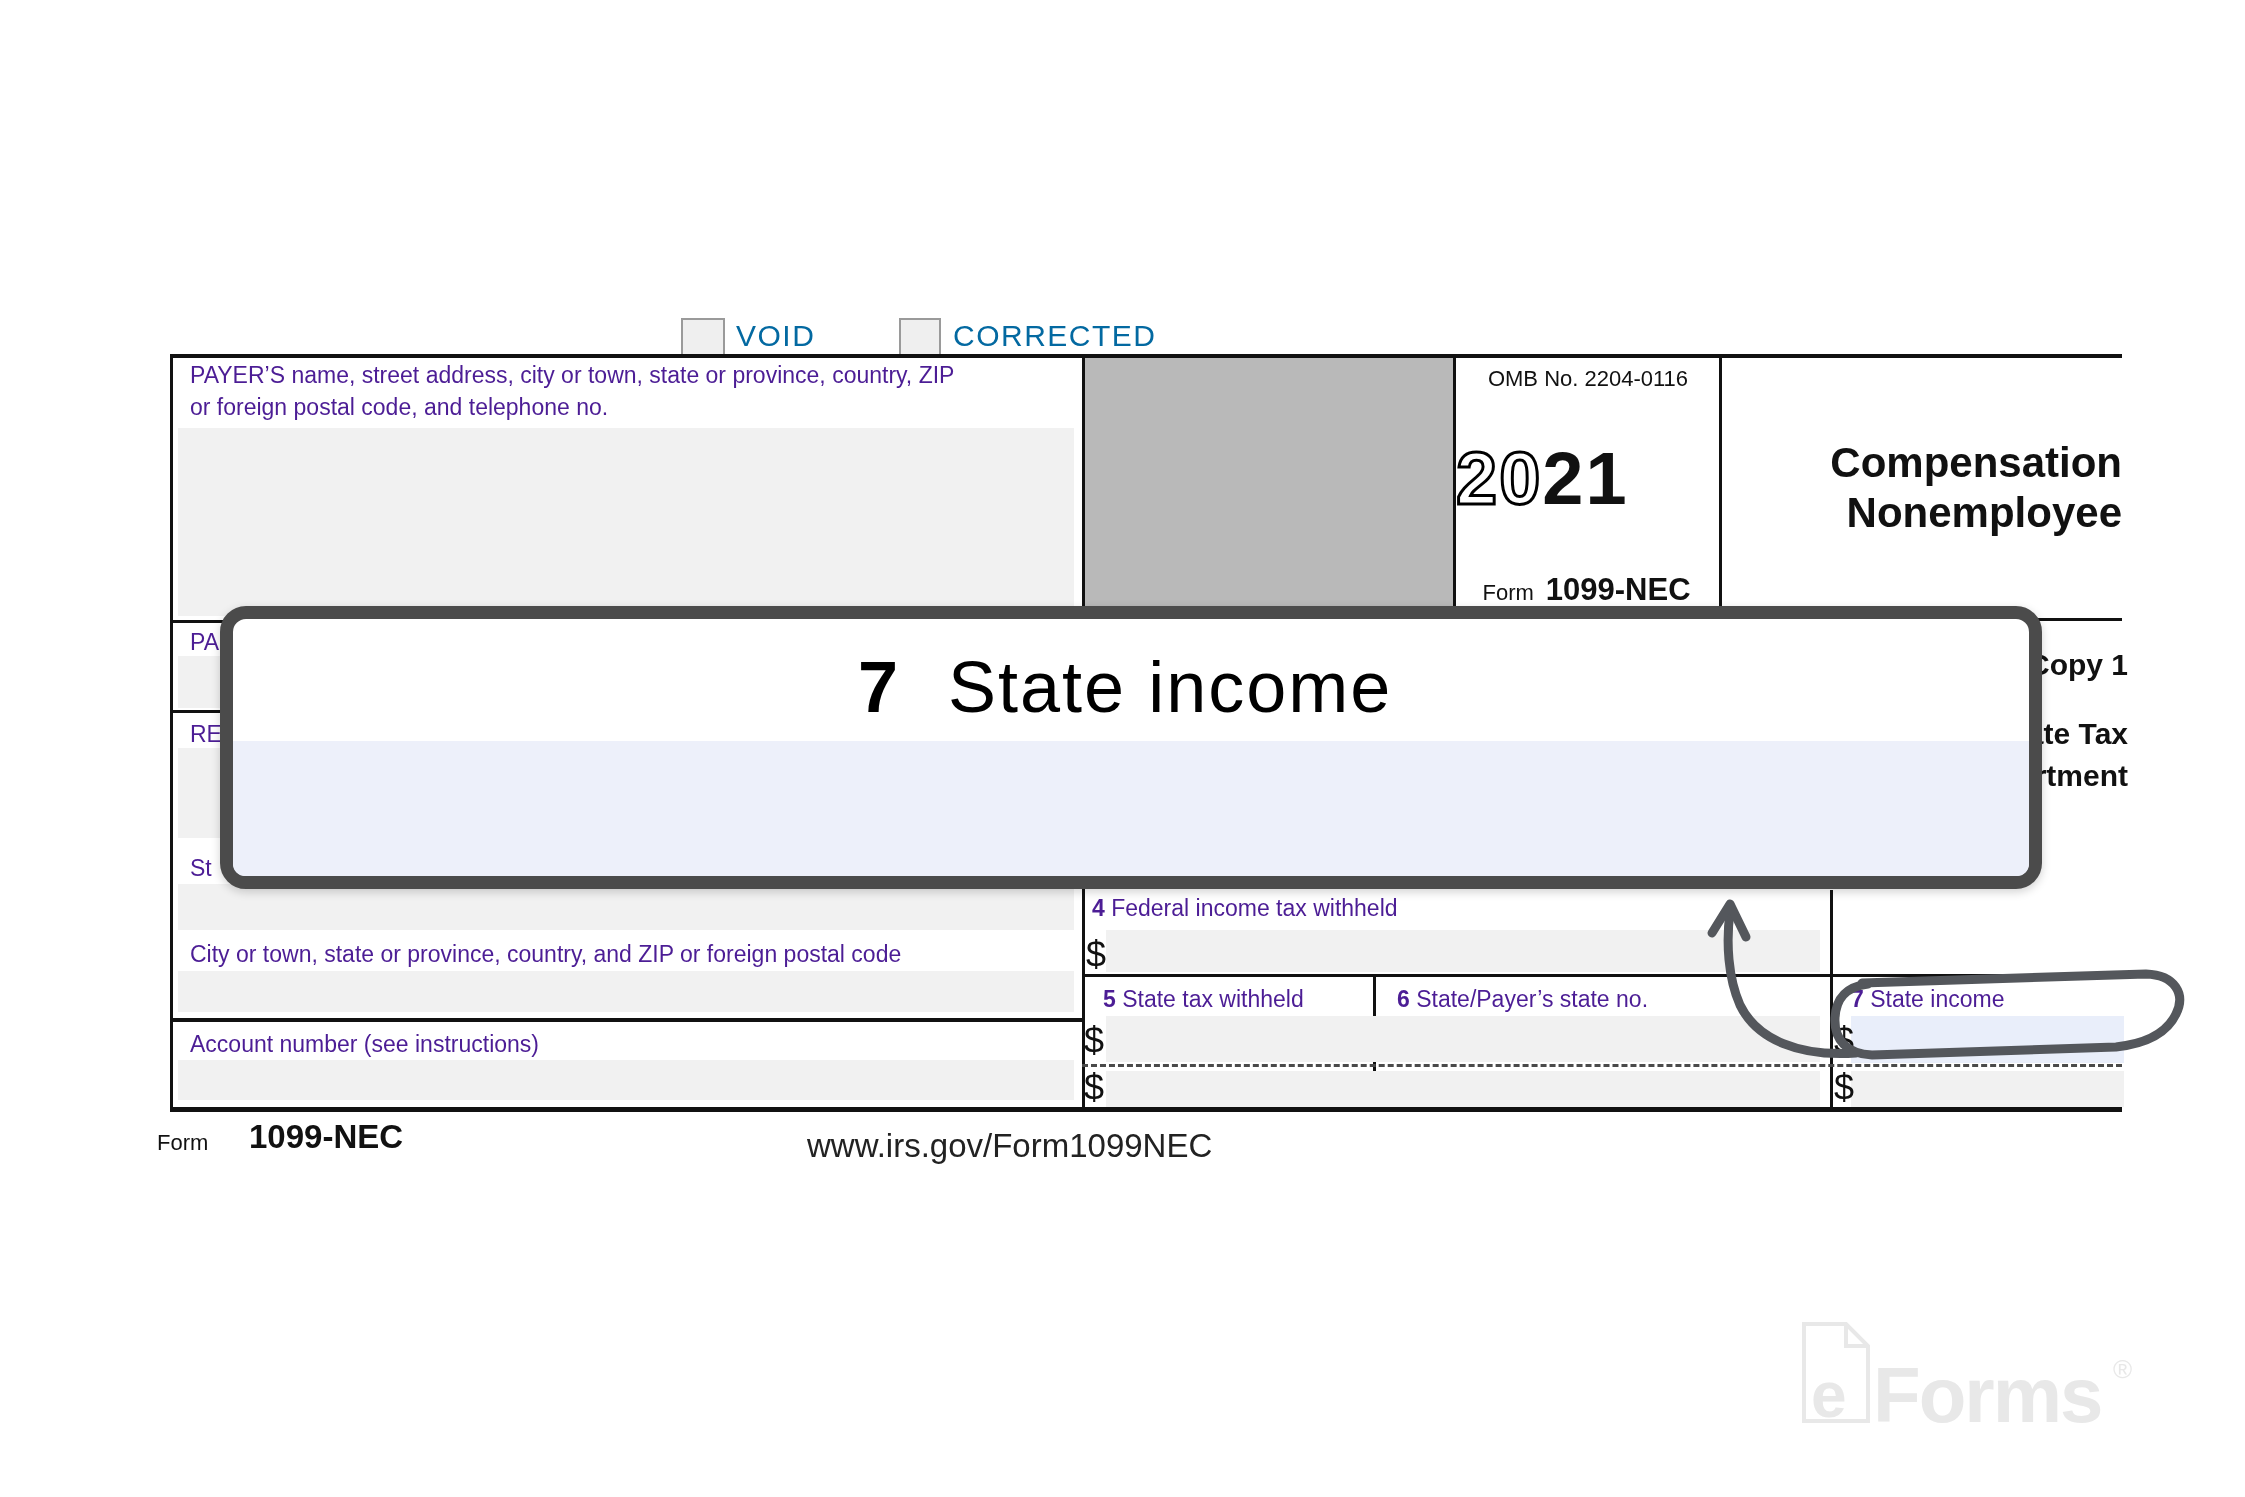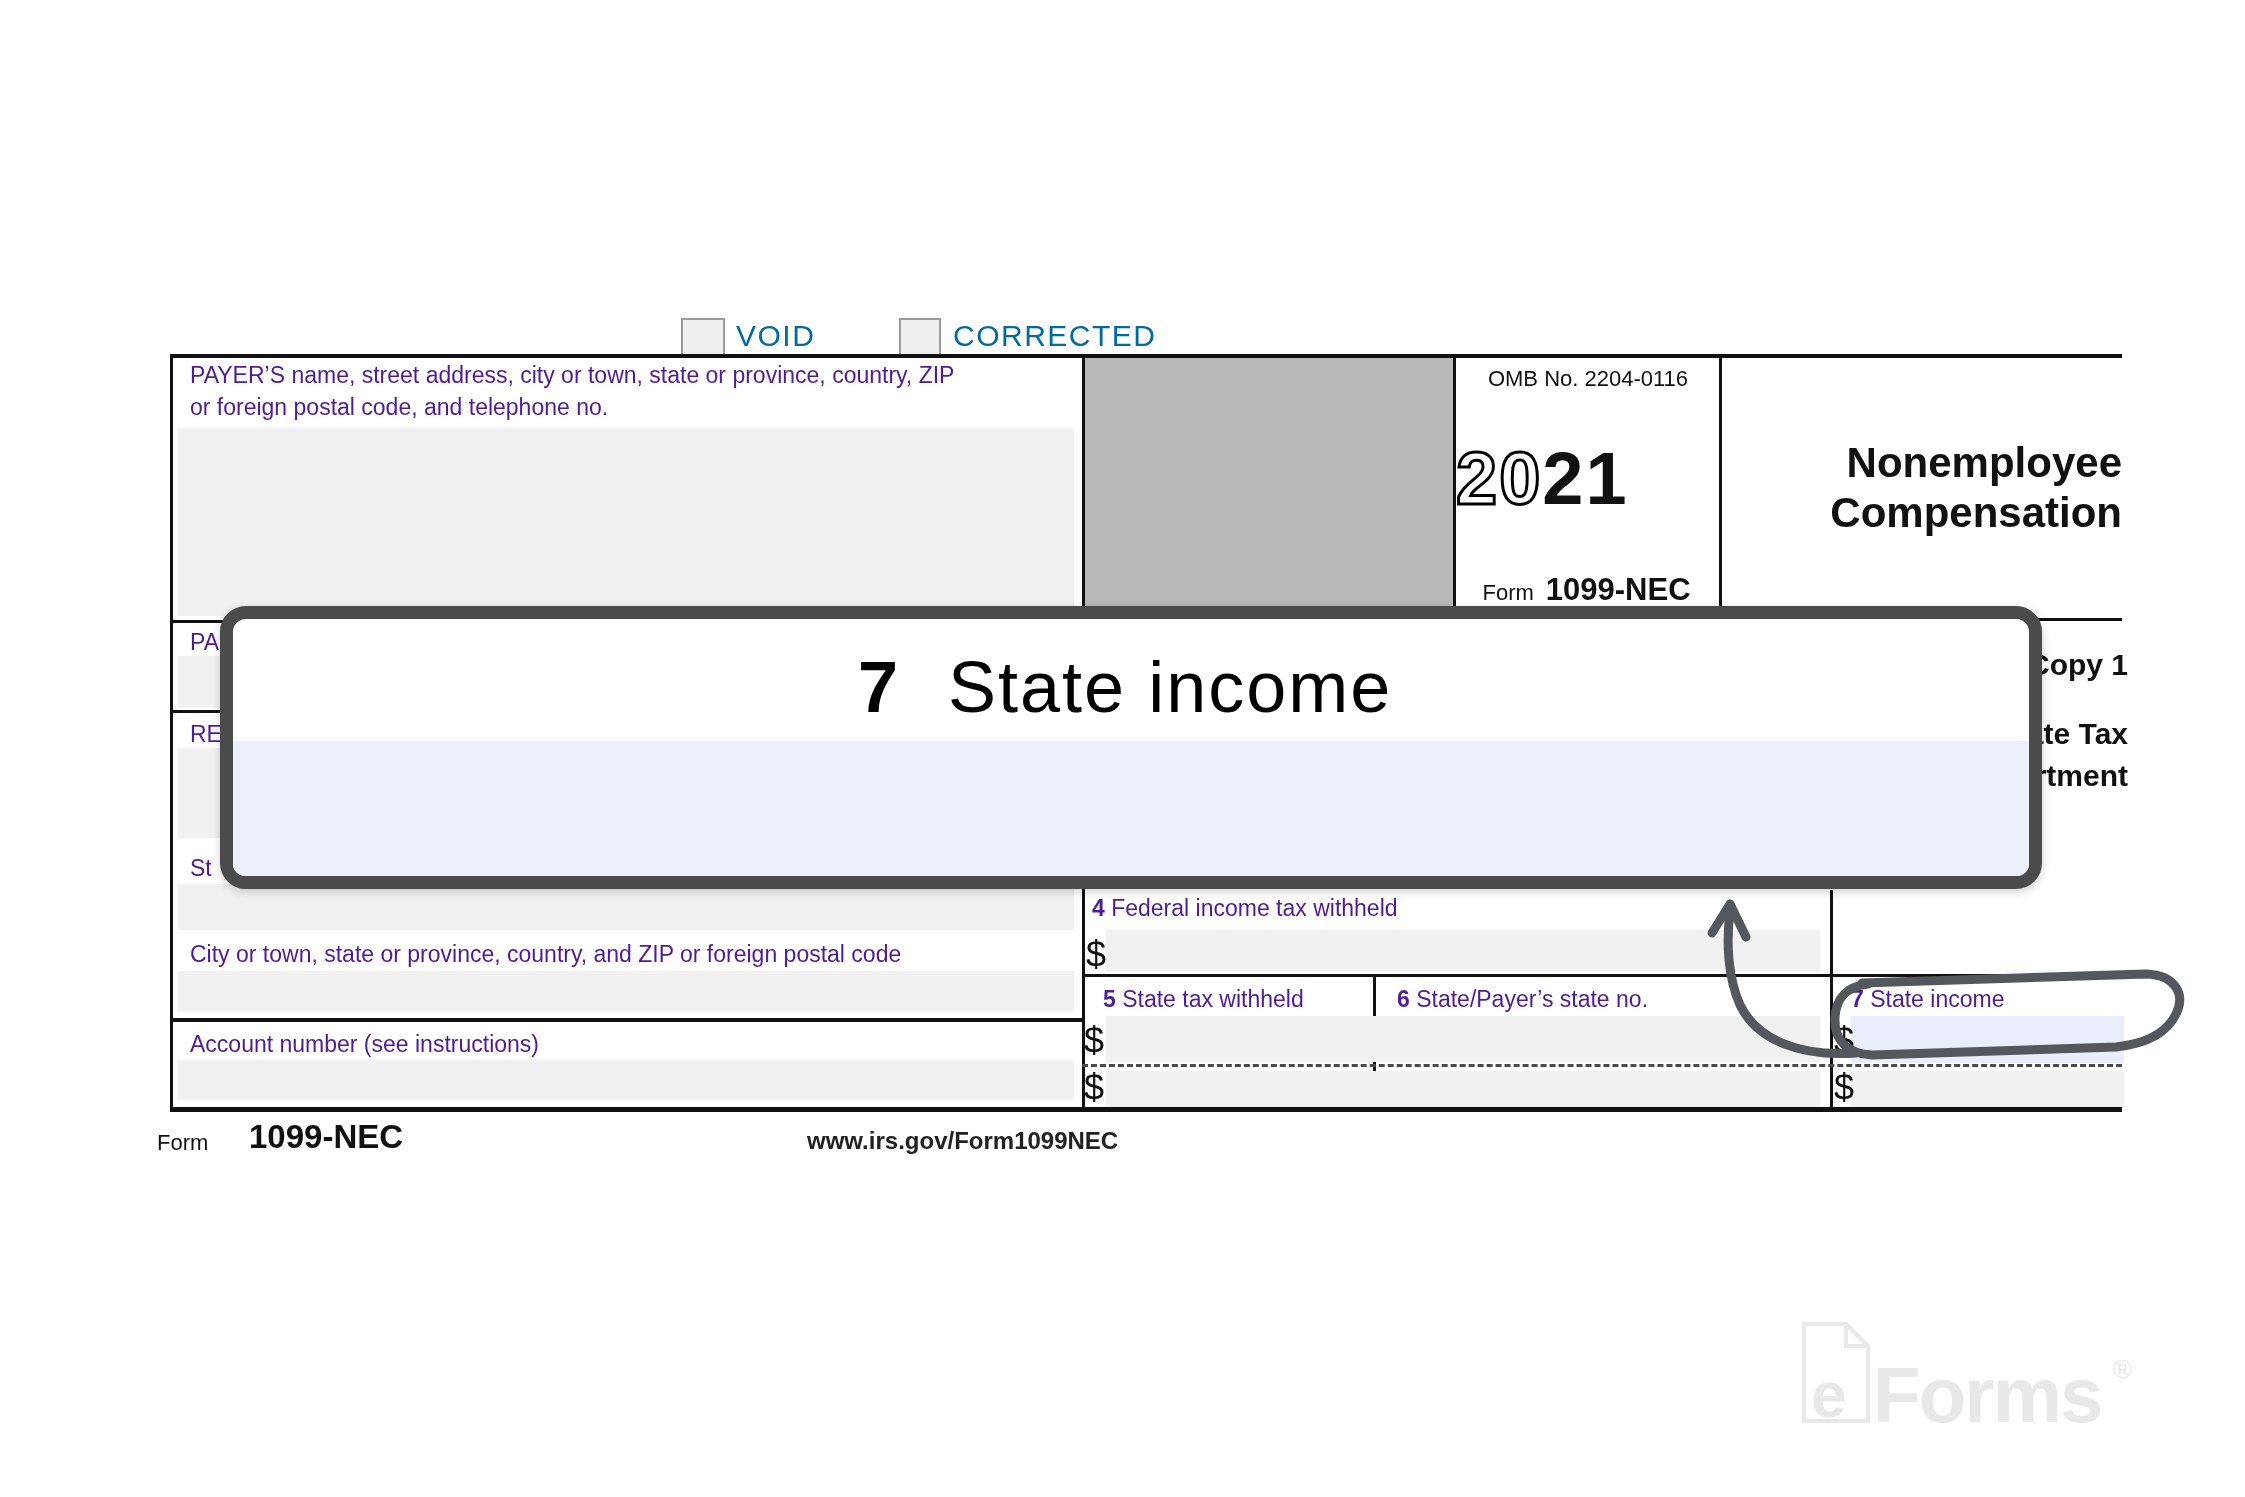--- a/index.html
+++ b/index.html
@@ -55,22 +55,22 @@
   <div class="abs ombline" style="left:1456px;top:366px;width:264px;">OMB No. 2204-0116</div>
   <div class="abs yearline" style="left:1456px;top:442px;width:264px;">
     <span class="year-outline">20</span><span>21</span>
   </div>
   <div class="abs formline" style="left:1453px;top:572px;width:267px;">
     <span style="font-size:22px;">Form</span>
     <span style="font-size:31px;font-weight:bold;">1099-NEC</span>
   </div>
 
   <div class="abs titleblock" style="right:123px;top:438px;">
+    <div>Compensation</div>
     <div>Nonemployee</div>
-    <div>Compensation</div>
   </div>
   <div class="abs copytxt" style="right:117px;top:648px;">Copy 1</div>
   <div class="abs copytxt" style="right:117px;top:717px;">For State Tax</div>
   <div class="abs copytxt" style="right:117px;top:759px;">Department</div>
 
   <div class="abs lbl" style="left:190px;top:362px;">PAYER’S name, street address, city or town, state or province, country, ZIP</div>
   <div class="abs lbl" style="left:190px;top:394px;">or foreign postal code, and telephone no.</div>
   <div class="abs fill" style="left:178px;top:428px;width:896px;height:188px;"></div>
 
   <div class="abs line" style="left:170px;top:620px;width:912px;height:3px;"></div>
@@ -119,21 +119,21 @@
 
   <div class="abs dashed" style="left:1082px;top:1064px;width:1040px;"></div>
 
   <div class="abs fill" style="left:1106px;top:1071px;width:714px;height:36px;"></div>
   <div class="abs fill" style="left:1851px;top:1071px;width:273px;height:36px;"></div>
   <div class="abs dollar" style="left:1084px;top:1067px;">$</div>
   <div class="abs dollar" style="left:1834px;top:1067px;">$</div>
 
   <div class="abs" style="left:157px;top:1130px;font-size:22px;">Form</div>
   <div class="abs" style="left:249px;top:1118px;font-size:33px;font-weight:bold;">1099-NEC</div>
-  <div class="abs footertxt" style="left:807px;top:1127px;font-size:24px;font-weight:bold;">www.irs.gov/Form1099NEC</div>
+  <div class="abs footertxt" style="left:807px;top:1127px;font-size:33px;">www.irs.gov/Form1099NEC</div>
 
   <div class="abs callout" style="left:220px;top:606px;width:1822px;height:283px;box-sizing:border-box;">
     <div class="callout-blue"></div>
     <div class="callout-text">
       <b>7</b><span>State income</span>
     </div>
   </div>
 
   <svg class="abs sketch" style="left:0;top:0;" width="2245" height="1497" viewBox="0 0 2245 1497">
     <g stroke="#54575c" stroke-width="9" fill="none" stroke-linecap="round" stroke-linejoin="round">

